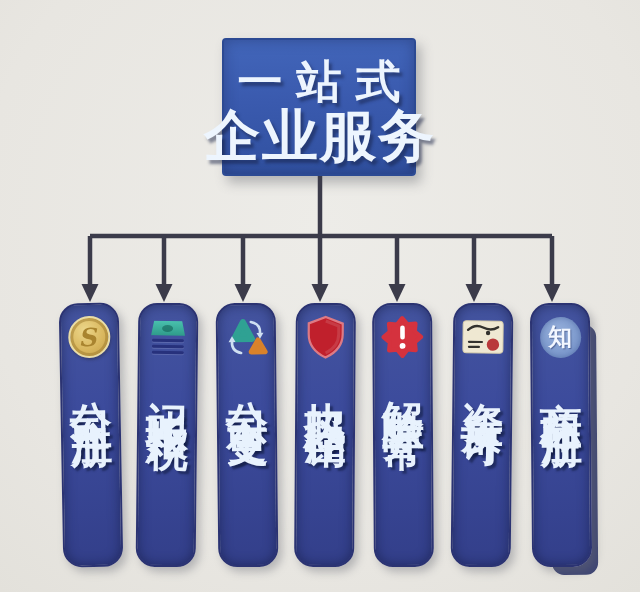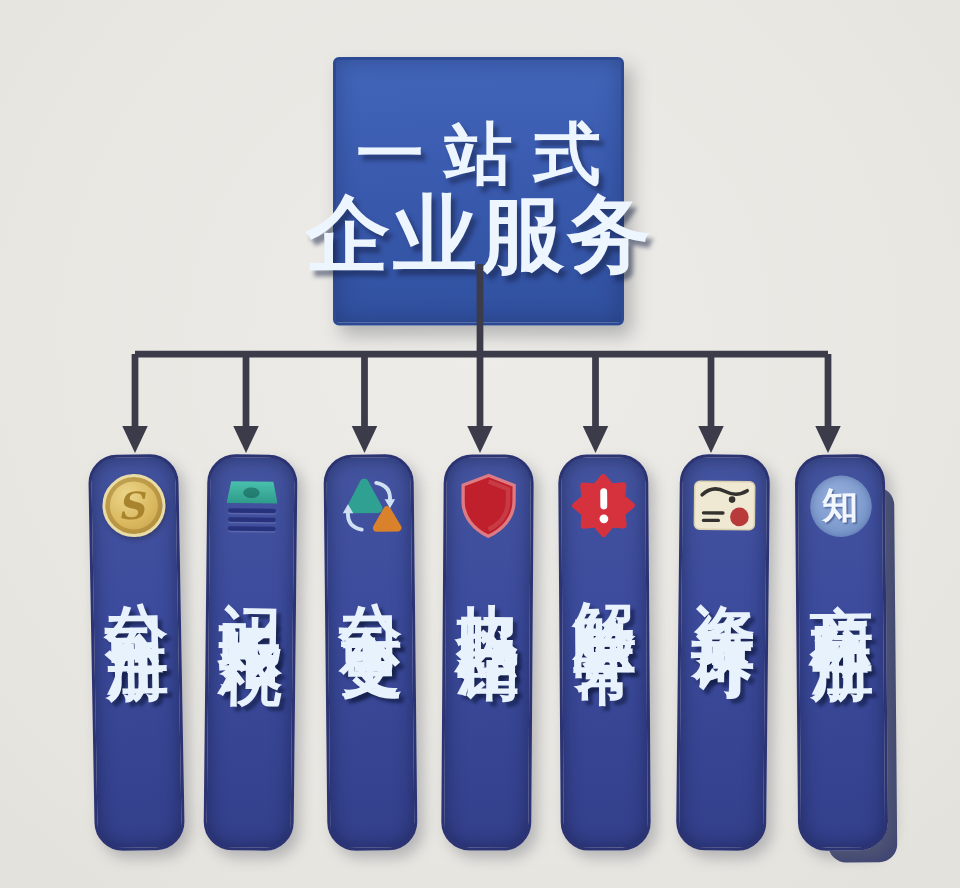--- a/index.html
+++ b/index.html
@@ -6,21 +6,21 @@
   body{
     width:640px;height:592px;overflow:hidden;
     font-family:"DejaVu Sans",sans-serif;
     background:radial-gradient(circle at 50% 38%, #edecE8 0%, #e8e6e1 70%, #e3e1db 100%);
     position:relative;
   }
   .stage{position:absolute;inset:0;width:640px;height:592px;}
 
   
   .root-box{
-    position:absolute;left:222px;top:38px;width:194px;height:179px;
+    position:absolute;left:222px;top:38px;width:194px;height:138px;
     background:linear-gradient(178deg,#4266ba 0%,#3a5aae 45%,#30509f 100%);
     border:2px solid #2c4a93;border-radius:4px;box-sizing:border-box;
     box-shadow:5px 7px 12px rgba(110,112,120,.45), inset 0 0 14px rgba(20,30,70,.35);
     display:flex;flex-direction:column;align-items:center;justify-content:center;
     padding-top:4px;
   }
   .root-line{
     color:#edf5fe;font-weight:bold;line-height:54px;white-space:nowrap;
     text-shadow:3px 4px 3px rgba(22,32,68,.5);
   }

